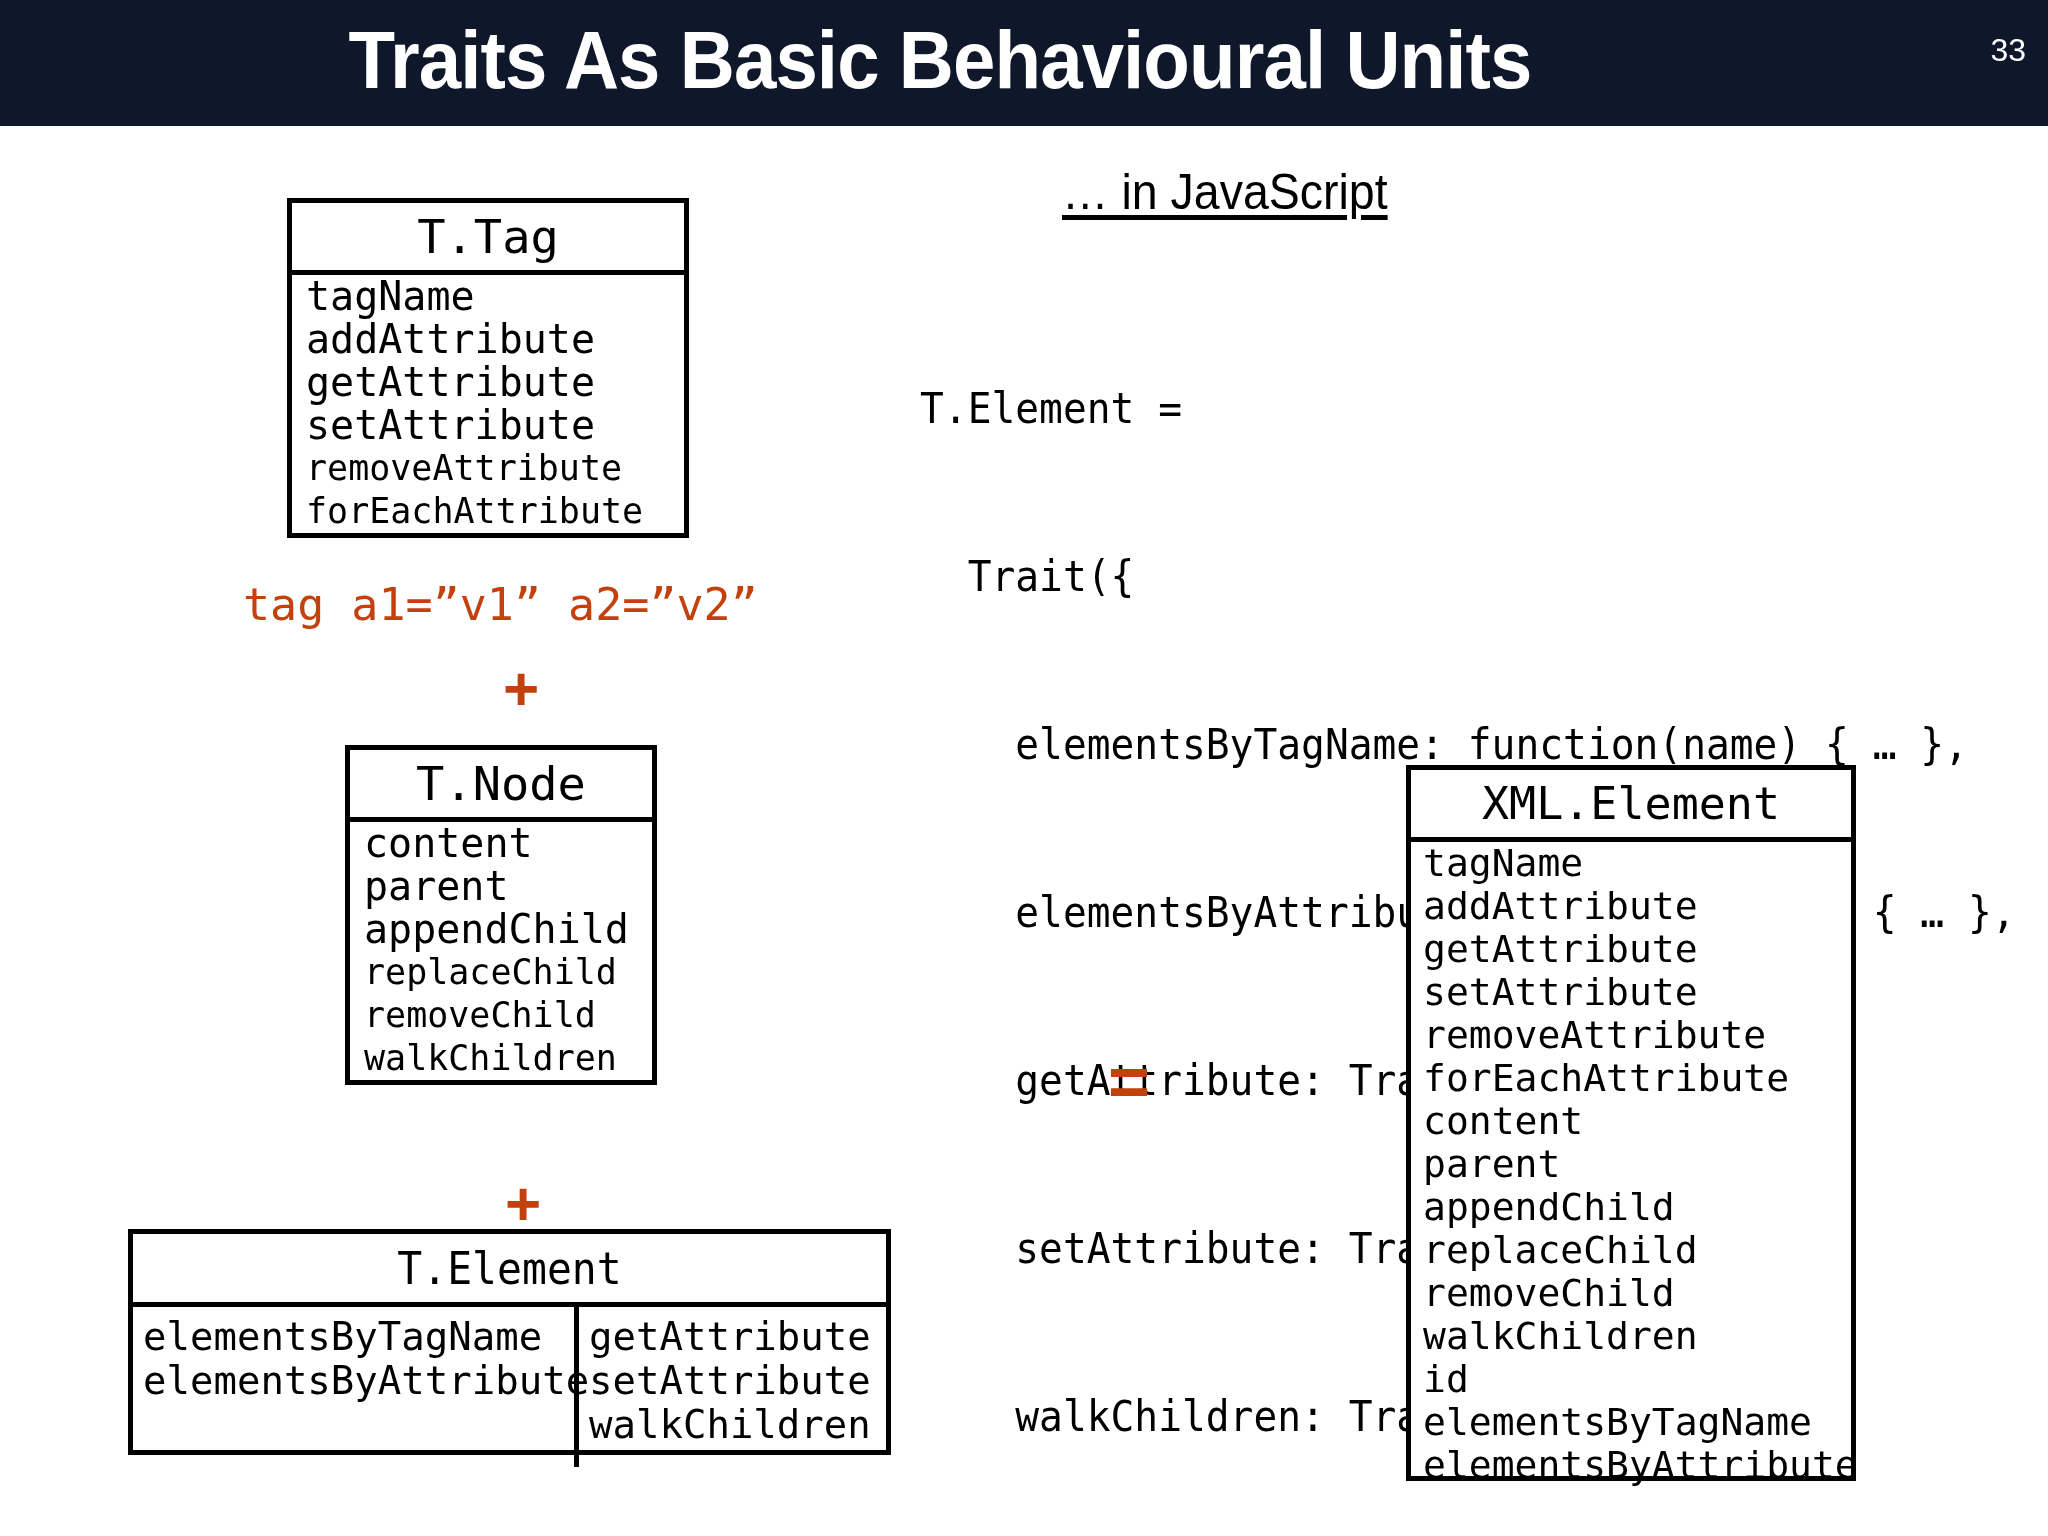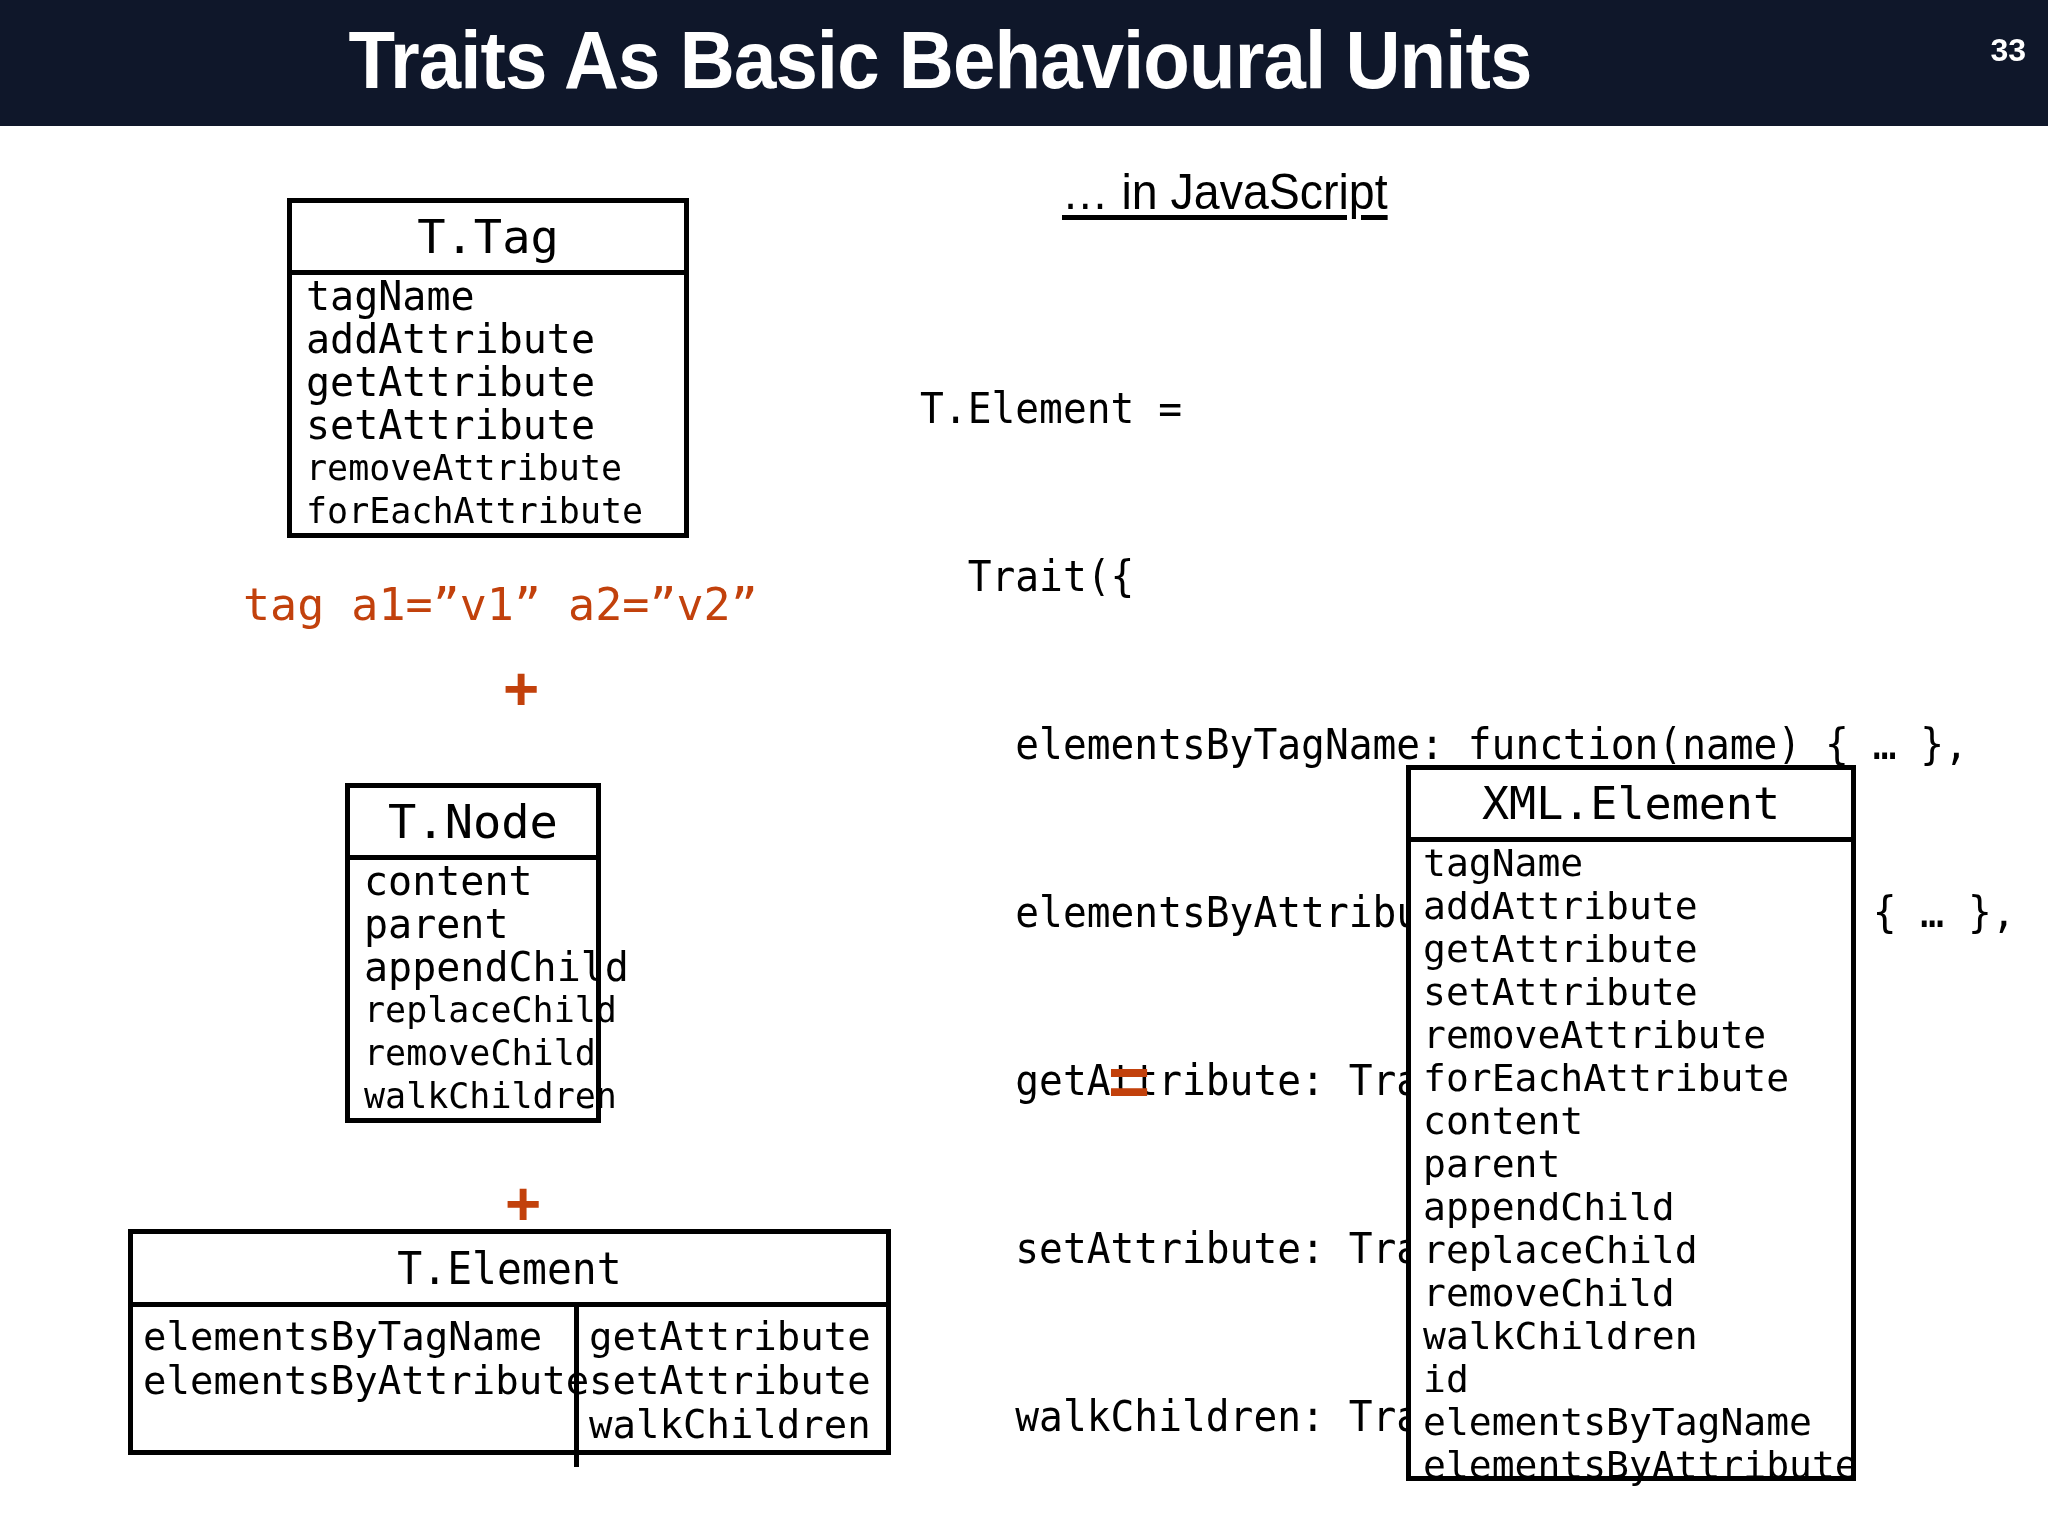--- a/index.html
+++ b/index.html
@@ -40,21 +40,21 @@
     transform-origin: center center;
     white-space: nowrap;
   }
   .slide-number {
     position: absolute;
     right: 22px;
     top: 32px;
     color: #ffffff;
     font-family: "Liberation Sans", sans-serif;
     font-size: 32px;
-    font-weight: bold;
+    font-weight: normal;
   }
 
   
   .uml-box {
     position: absolute;
     border: 5px solid #000000;
     background: #ffffff;
     box-sizing: border-box;
   }
   .uml-title {
@@ -78,21 +78,21 @@
     padding-left: 14px;
   }
 
   
   #box-ttag { left: 287px; top: 198px; width: 402px; height: 340px; }
   #box-ttag .uml-title { font-size: 47px; line-height: 58px; padding: 5px 0 4px 0; }
   #box-ttag .uml-row { font-size: 40px; line-height: 43px; }
   #box-ttag .uml-row.shrink { font-size: 35px; line-height: 43px; letter-spacing: 0px; }
 
   
-  #box-tnode { left: 345px; top: 783px; width: 256px; height: 340px; }
+  #box-tnode { left: 345px; top: 745px; width: 312px; height: 340px; }
   #box-tnode .uml-title { font-size: 47px; line-height: 58px; padding: 5px 0 4px 0; }
   #box-tnode .uml-row { font-size: 40px; line-height: 43px; }
   #box-tnode .uml-row.shrink { font-size: 35px; line-height: 43px; }
 
   
   #box-telement { left: 128px; top: 1229px; width: 763px; height: 226px; }
   #box-telement .uml-title { font-size: 45px; line-height: 57px; padding: 6px 0 5px 0; transform: scaleX(0.92); }
   .cols { display: flex; height: 160px; }
   .col-left { width: 441px; box-sizing: border-box; padding-top: 8px; }
   .col-right { flex: 1; box-sizing: border-box; border-left: 5px solid #000000; padding-top: 8px; }

